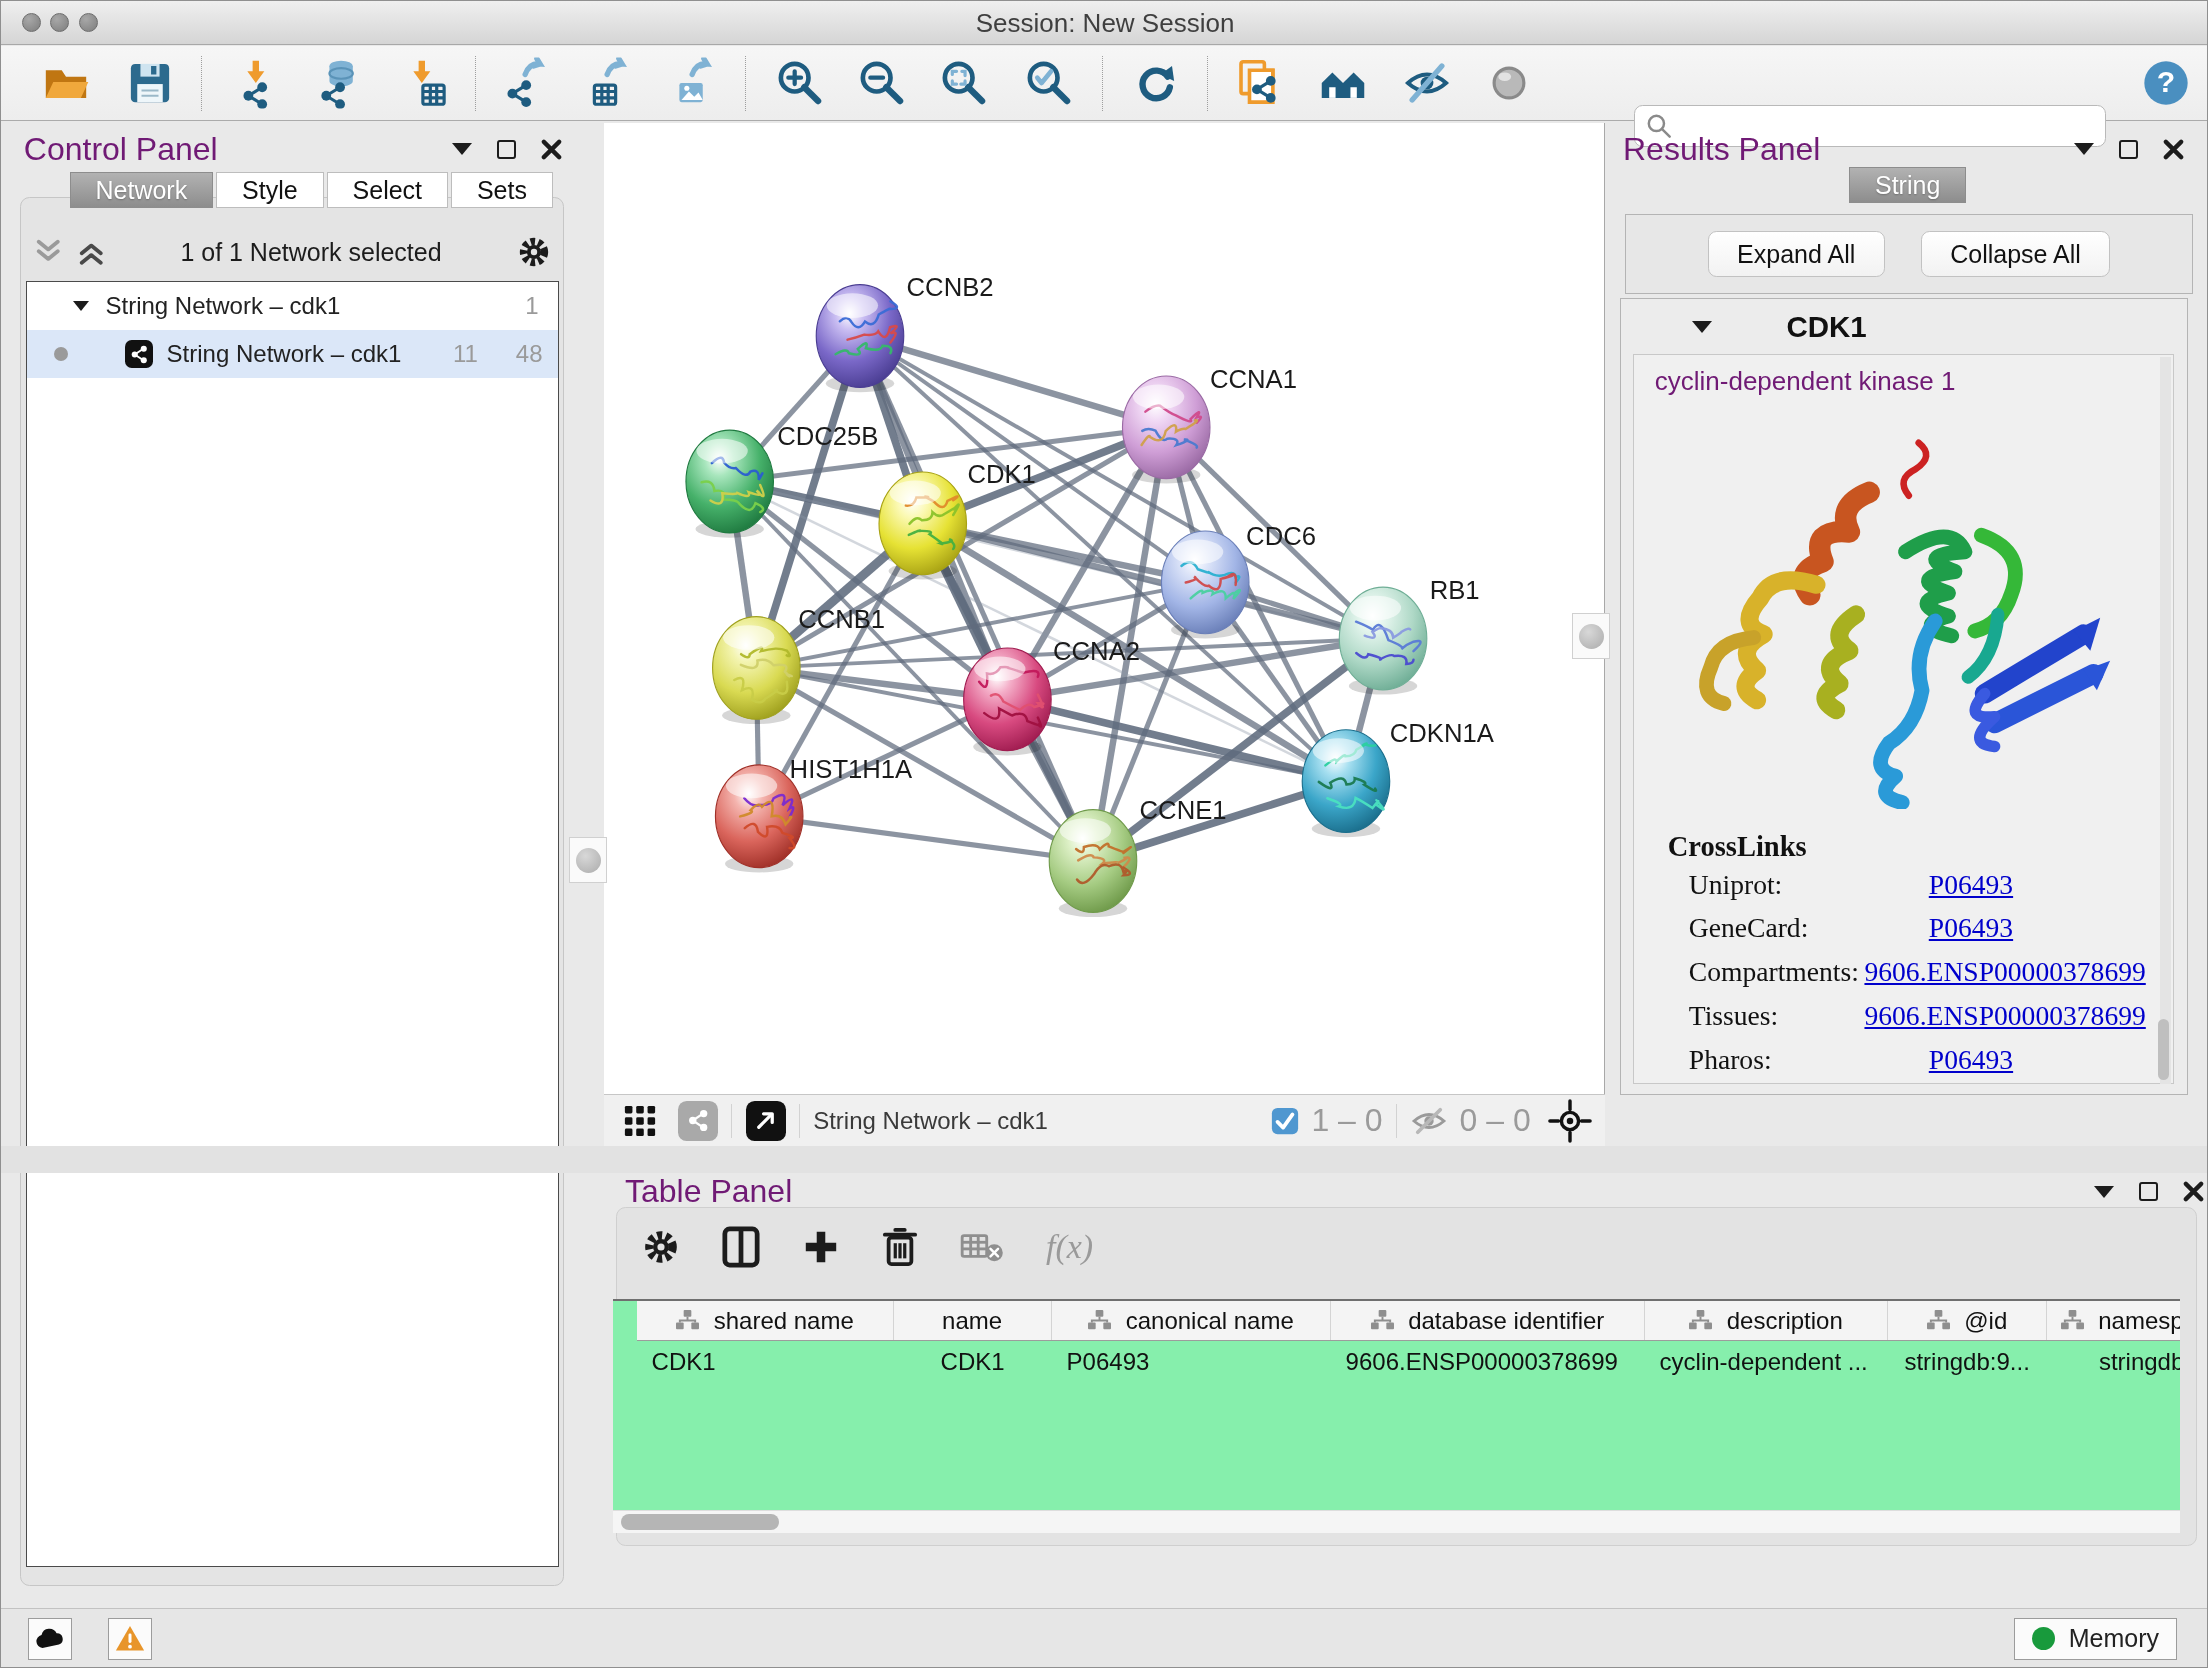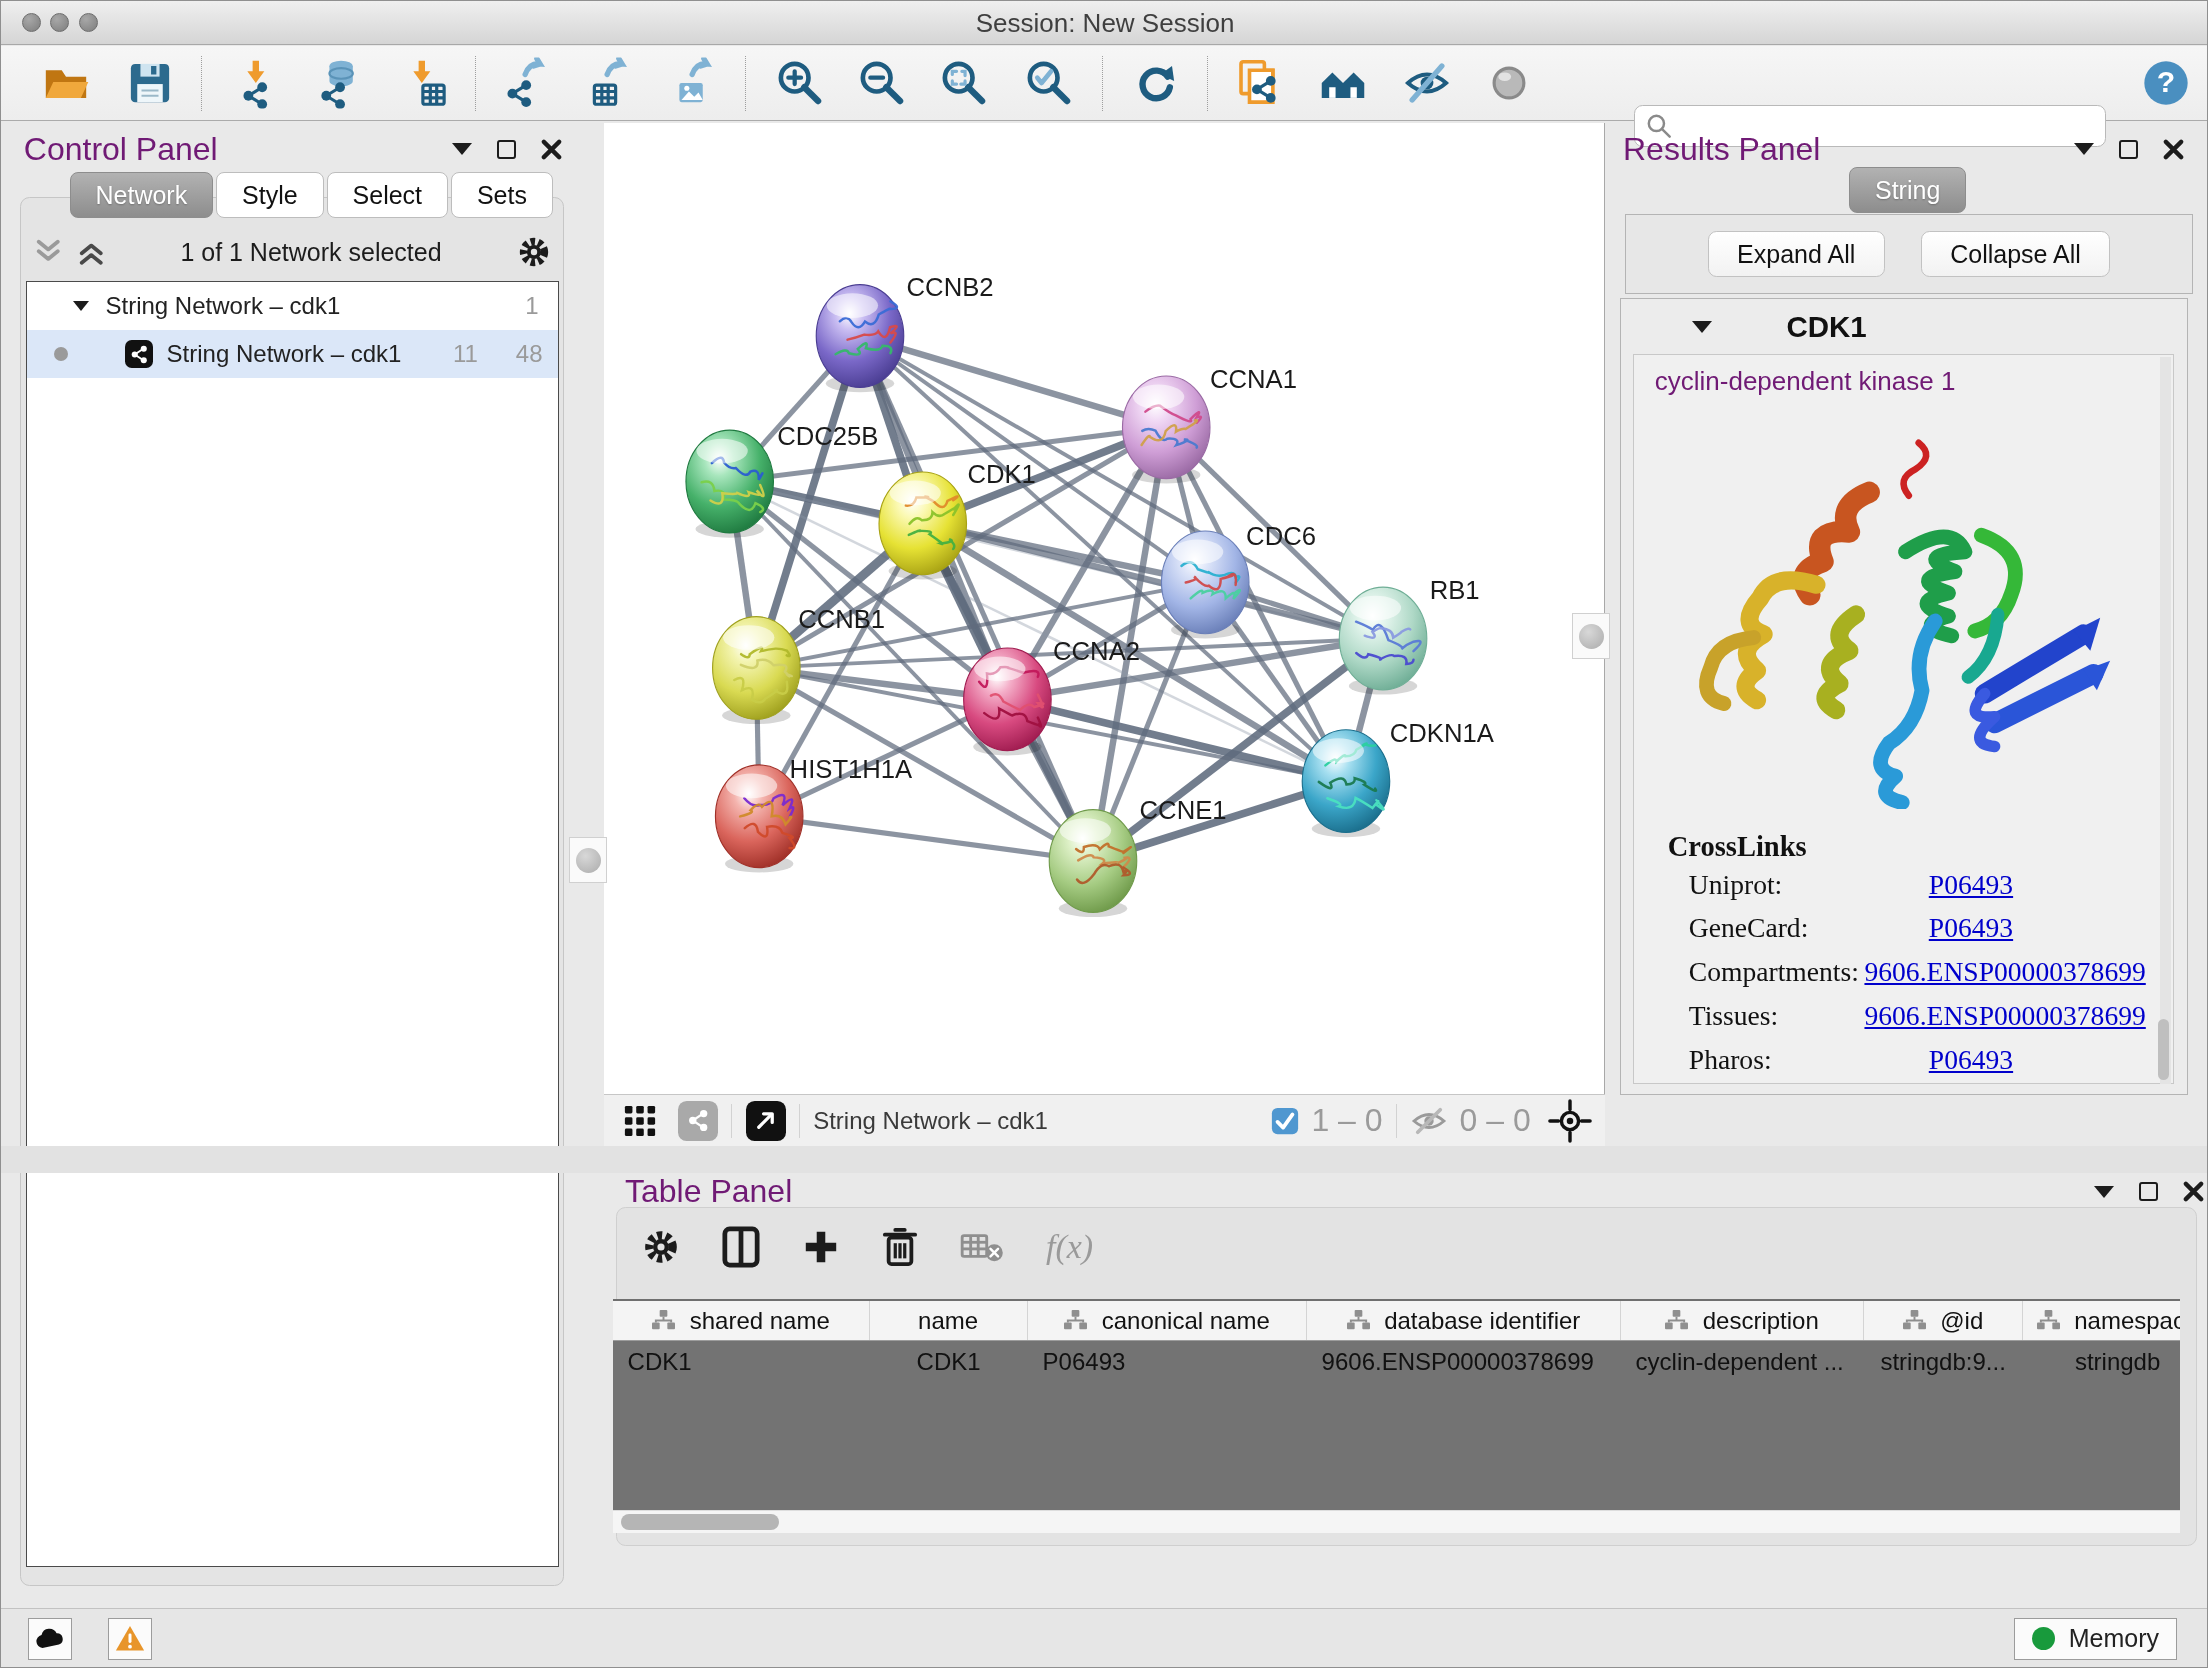--- a/index.html
+++ b/index.html
@@ -25,21 +25,21 @@
   .searchbox{position:absolute;left:1633px;top:59px;width:472px;height:42px;background:#fff;
     border:1.9px solid #b9b9b9;border-radius:8.6px;display:flex;align-items:center;padding:0 9.5px;}
   .searchbox input{border:none;outline:none;font-size:23px;flex:1;background:transparent;
     font-family:"Liberation Sans",sans-serif;}
   
   .panel-title{font-size:32px;color:#701a75;}
   .win-mini{display:inline-flex;align-items:center;gap:25px;}
   .tri-down{width:0;height:0;border-left:10.5px solid transparent;border-right:10.5px solid transparent;
     border-top:12.4px solid #1c1c1c;display:inline-block;}
   .sq-btn{width:19px;height:19px;border:2.9px solid #1c1c1c;border-radius:2.9px;display:inline-block;}
-  .tab{height:46px;border:1px solid #bdbdbd;background:#fff;border-radius:8px;
+  .tab{height:36px;border:1px solid #bdbdbd;background:#fff;border-radius:0;
     display:flex;align-items:center;justify-content:center;font-size:25px;color:#111;
     padding:0 25px;cursor:default;}
   .tab.sel{background:linear-gradient(#b2b2b2,#8d8d8d);color:#fff;border-color:#8d8d8d;
     text-shadow:0 1px 1.9px rgba(0,0,0,.25);}
   
   #control-panel{position:absolute;left:9.5px;top:122px;width:561px;height:1472px;}
   #cp-titlebar{position:absolute;left:13.3px;top:7.6px;width:538px;display:flex;align-items:center;}
   #cp-tabs{position:absolute;left:59px;top:49px;display:flex;gap:2.9px;z-index:2;}
   #cp-box{position:absolute;left:9.5px;top:74px;width:544px;height:1389px;background:#e4e4e4;
     border:1.9px solid #c6c6c6;border-radius:9.5px;}
@@ -91,22 +91,22 @@
   .xl-link{color:#0000cc;text-decoration:underline;}
   #rp-scroll{position:absolute;right:1.9px;top:1.9px;width:11.4px;height:727px;background:#e4e4e4;}
   #rp-thumb{position:absolute;right:1.9px;bottom:3.8px;width:11.4px;height:61px;background:#bfbfbf;border-radius:5.7px;}
   
   #table-panel{position:absolute;left:603px;top:1172px;width:1605px;height:434px;}
   #tp-titlebar{position:absolute;left:21px;top:0px;width:1579px;display:flex;align-items:center;}
   #tp-box{position:absolute;left:12.4px;top:34px;width:1581px;height:339px;background:#e3e3e3;
     border:1.9px solid #cfcfcf;border-radius:9.5px;}
   #tp-tools{position:absolute;left:38px;top:53px;display:flex;align-items:center;gap:42px;}
   #tp-fx{font-family:"Liberation Serif",serif;font-style:italic;font-size:34px;color:#9a9a9a;}
-  #tp-table{position:absolute;left:8.6px;top:126px;width:1567px;height:211px;background:#737373;
-    border-top:2.9px solid #6f6f6f;overflow:hidden;}
+  #tp-table{position:absolute;left:8.6px;top:126px;width:1567px;height:211px;background:#86efac;
+    border-top:2.9px solid #6f6f6f;overflow:hidden;padding-left:24px;}
   .th-row{display:flex;background:#f4f4f4;border-bottom:1.9px solid #9c9c9c;height:40px;}
   .th{display:flex;align-items:center;justify-content:center;gap:13.3px;font-size:24px;color:#111;
     border-right:1.9px solid #d4d4d4;overflow:hidden;white-space:nowrap;flex:none;}
   .td-row{display:flex;height:42px;}
   .td{font-size:24px;color:#111;display:flex;align-items:center;padding:0 15px;overflow:hidden;
     white-space:nowrap;flex:none;}
   #tp-hscroll{position:absolute;left:8.6px;top:337px;width:1567px;height:23px;background:#f5f5f5;
     border-top:1px solid #ddd;}
   #tp-hthumb{position:absolute;left:8.6px;top:2.9px;width:158px;height:16px;background:#b5b5b5;border-radius:8.6px;}
   #bottom-tabs{position:absolute;left:519px;top:379px;display:flex;border-radius:9.5px;overflow:hidden;

